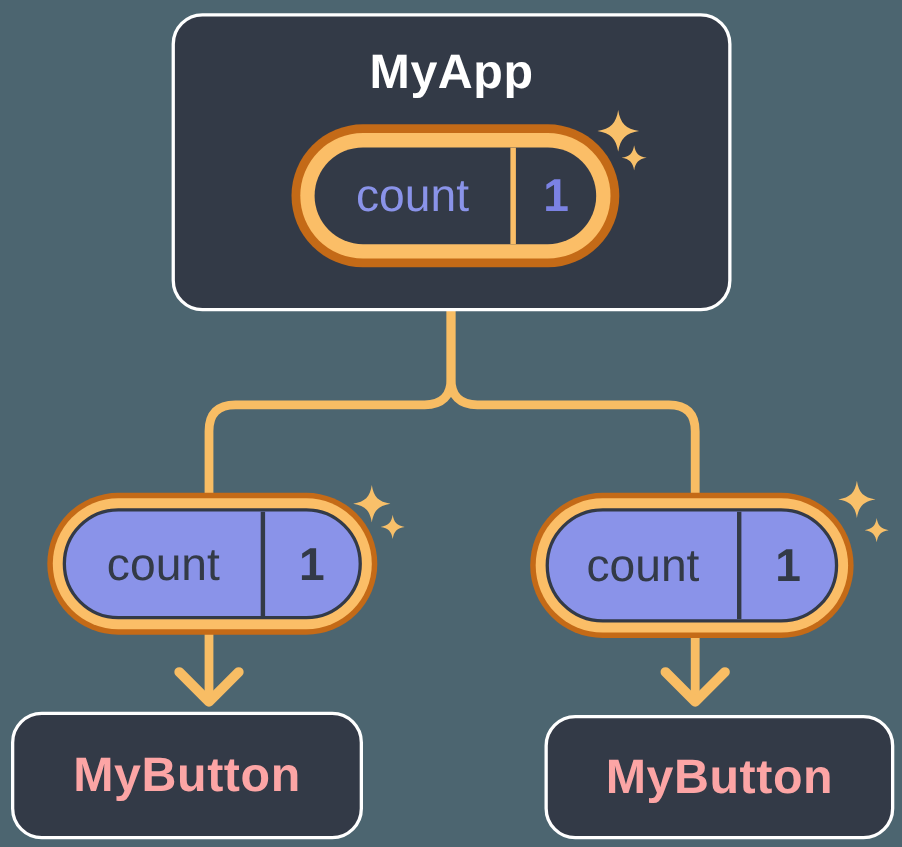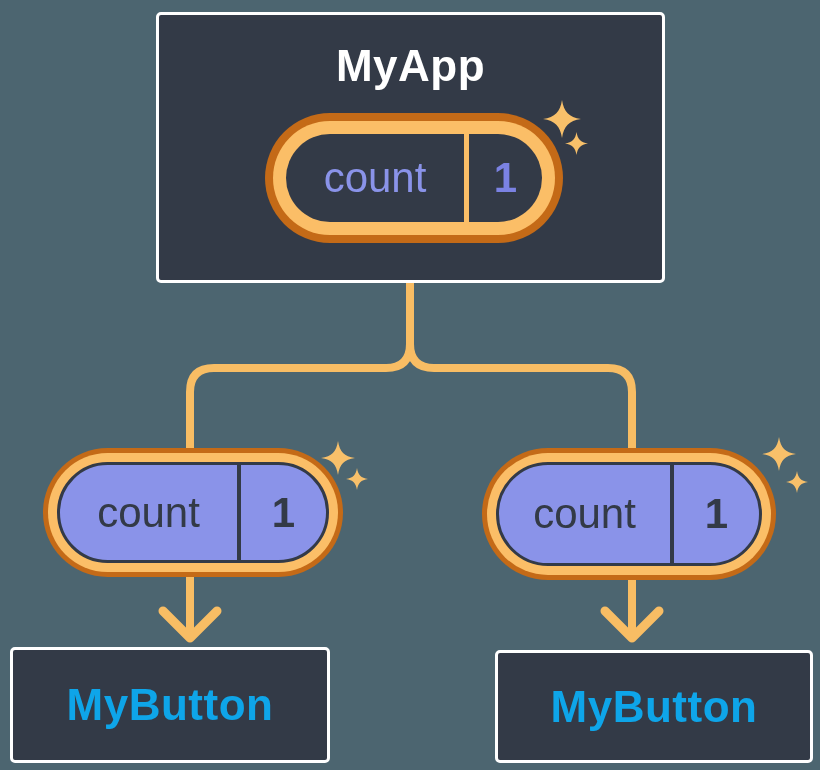--- a/index.html
+++ b/index.html
@@ -12,36 +12,36 @@
     font-family: "Liberation Sans", sans-serif;
     overflow: hidden;
   }
   svg.layer { position: absolute; left: 0; top: 0; z-index: 1; }
 
   
   .card {
     position: absolute;
     background: #333A47;
     border: 3px solid #FFFFFF;
-    border-radius: 5px;
+    border-radius: 28px;
     z-index: 2;
   }
   .card.parent { left: 156px; top: 12px; width: 509px; height: 271px; }
   .card-title {
     text-align: center;
     color: #FFFFFF;
     font-size: 44px;
     font-weight: 600;
     letter-spacing: 0.5px;
     margin-top: 26px;
   }
   .card.button { display: flex; align-items: center; justify-content: center; }
   .card.button-left  { left: 10px;  top: 647px; width: 320px; height: 116px; }
   .card.button-right { left: 495px; top: 650px; width: 318px; height: 113px; }
-  .button-label { color: #0ea5e9; font-size: 44px; font-weight: 600; letter-spacing: 0.5px; }
+  .button-label { color: #fca5a5; font-size: 44px; font-weight: 600; letter-spacing: 0.5px; }
 
   
   .pill { position: absolute; z-index: 2; border-radius: 80px; text-align: center; }
   .pill .mid   { width: 100%; height: 100%; border-radius: 70px; background: #FBBE67; }
   .pill .inner { width: 100%; height: 100%; border-radius: 60px; display: flex; overflow: hidden; }
   .cell { display: flex; align-items: center; justify-content: center; font-size: 42px; }
 
   .state-pill { left: 265px; top: 113px; width: 298px; height: 130px; background: #C46A17; padding: 8px; }
   .state-pill .mid { padding: 13px; }
   .state-pill .inner { background: #333A47; }

